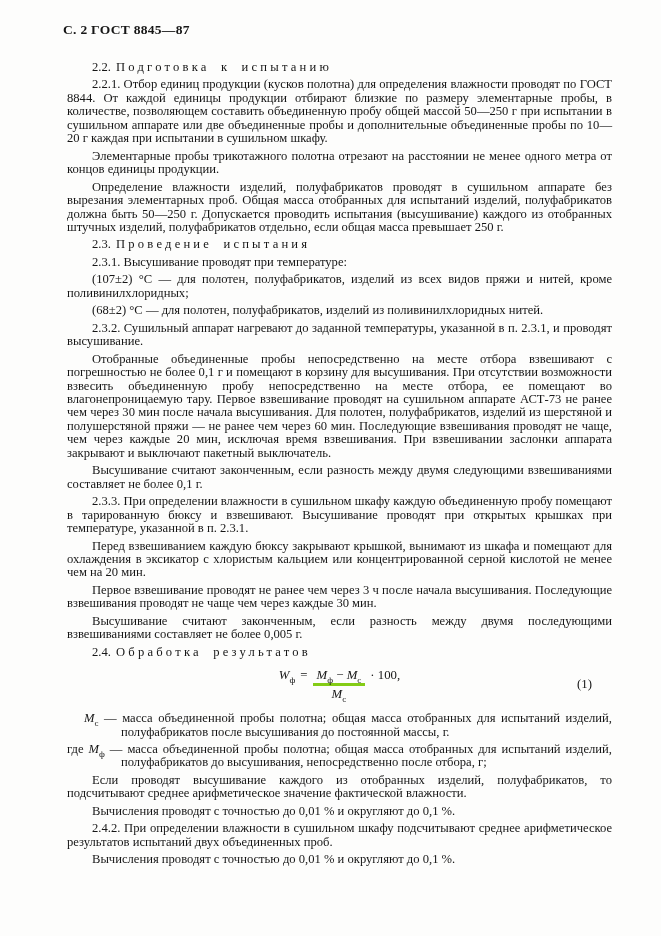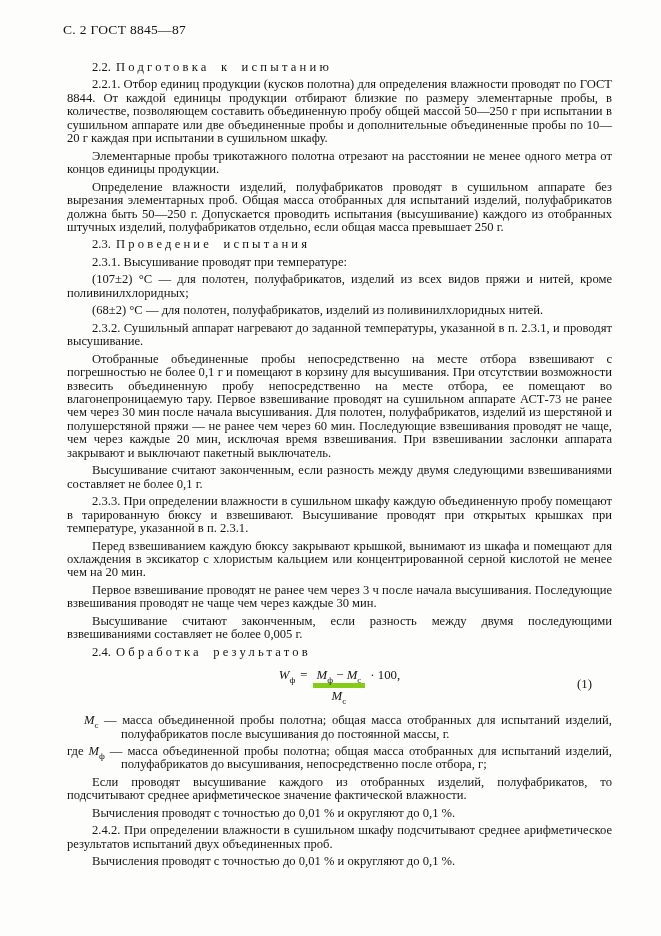--- a/index.html
+++ b/index.html
@@ -7,21 +7,21 @@
   .page {
     width: 661px; height: 936px;
     background: #fdfdfc;
     color: #161616;
     font-family: "Liberation Serif", "DejaVu Serif", serif;
     position: relative;
     overflow: hidden;
   }
   .inner { position: absolute; left: 63px; top: 22px; width: 553px; }
   .page-header {
-    font-weight: normal;
+    font-weight: bold;
     font-size: 13.5px;
     letter-spacing: 0.3px;
     margin: 0 0 23px 0;
   }
   .body p {
     margin: 4px;
     font-size: 12.6px;
     line-height: 13.45px;
     text-align: justify;
     text-indent: 25px;
@@ -32,21 +32,21 @@
   .formula-wrap {
     position: relative;
     text-align: center;
     margin: 9px 0 11px;
     font-size: 12.8px;
     line-height: 14px;
   }
   .formula-inline { display: inline-flex; }
   .eq { margin: 0 5px; }
   .frac { display: inline-flex; flex-direction: column; text-align: center; vertical-align: middle; }
-  .frac .num { padding: 0 4px 1px; border-bottom: 5px solid #84cc16; }
+  .frac .num { padding: 0 4px 1px; border-bottom: 3px solid #84cc16; }
   .frac .den { padding-top: 1px; }
   .mult-tail { margin-left: 5px; }
   .eqnum { position: absolute; right: 24px; top: 9px; }
   p.where-item { padding-left: 54px; text-indent: -54px; }
   p.where-item.second { text-indent: -37px; }
 </style>
 </head>
 <body>
 
 <div class="page">

